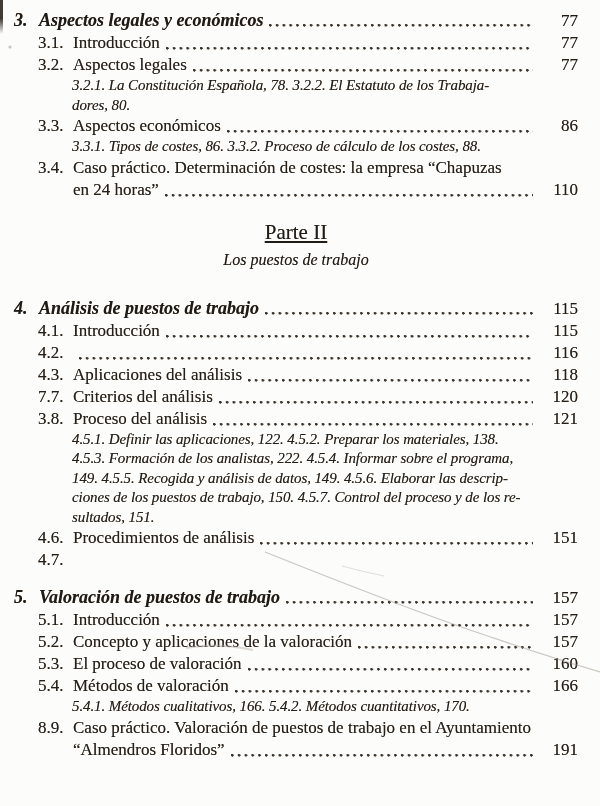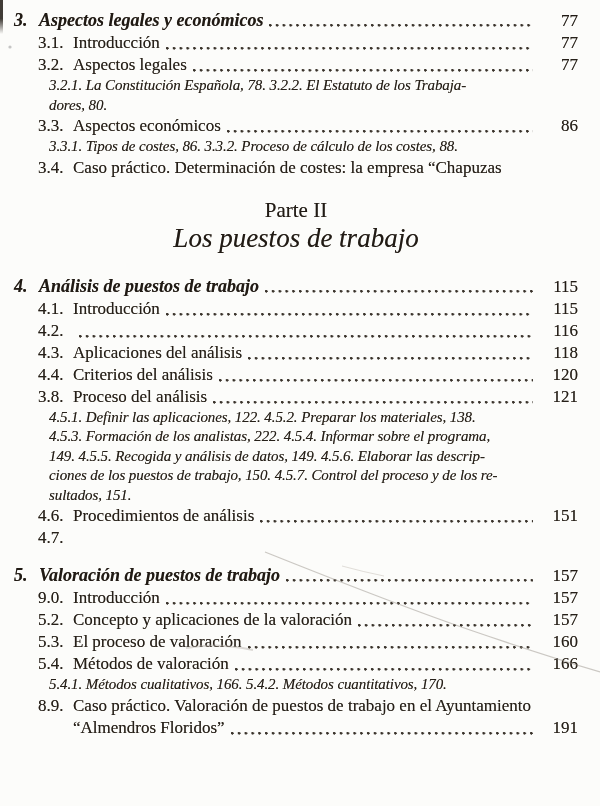--- a/index.html
+++ b/index.html
@@ -59,39 +59,40 @@
   .pagenum {
     flex: none;
     width: 40px;
     text-align: right;
     font-style: normal;
     font-weight: normal;
     font-size: 17px;
   }
   
   .detail {
-    margin-left: 35px;
+    margin-left: 58px;
     font-style: italic;
     font-size: 15px;
     letter-spacing: -0.1px;
     line-height: 19.5px;
     white-space: nowrap;
   }
   
   .part {
     text-align: center;
     margin: 17px 0 23px 0;
   }
   .part-title {
     font-size: 21px;
     line-height: 28px;
     color: #211b15;
+    text-decoration: underline;
   }
   .part-subtitle {
-    font-size: 27px;
+    font-size: 16px;
     font-style: italic;
     line-height: 28px;
     color: #211b15;
   }
   
   .scratch-layer {
     position: absolute;
     left: 0; top: 0;
     width: 600px; height: 806px;
     pointer-events: none;
@@ -140,20 +141,26 @@
         <span class="dots"></span>
         <span class="pagenum">86</span>
       </div>
       <div class="detail">
         <div class="detail-line">3.3.1. Tipos de costes, 86. 3.3.2. Proceso de cálculo de los costes, 88.</div>
       </div>
       <div class="row sub">
         <span class="snum">3.4.</span>
         <span class="etext">Caso práctico. Determinación de costes: la empresa “Chapuzas</span>
       </div>
+      <div class="row sub">
+        <span class="indent"></span>
+        <span class="etext">en 24 horas”</span>
+        <span class="dots"></span>
+        <span class="pagenum">110</span>
+      </div>
       <div class="part">
         <div class="part-title">Parte II</div>
         <div class="part-subtitle">Los puestos de trabajo</div>
       </div>
       <div class="row chapter">
         <span class="cnum">4.</span>
         <span class="etext">Análisis de puestos de trabajo</span>
         <span class="dots"></span>
         <span class="pagenum">115</span>
       </div>
@@ -168,21 +175,21 @@
         <span class="dots"></span>
         <span class="pagenum">116</span>
       </div>
       <div class="row sub">
         <span class="snum">4.3.</span>
         <span class="etext">Aplicaciones del análisis</span>
         <span class="dots"></span>
         <span class="pagenum">118</span>
       </div>
       <div class="row sub">
-        <span class="snum">4.4.</span>
+        <span class="snum">7.7.</span>
         <span class="etext">Criterios del análisis</span>
         <span class="dots"></span>
         <span class="pagenum">120</span>
       </div>
       <div class="row sub">
         <span class="snum">3.8.</span>
         <span class="etext">Proceso del análisis</span>
         <span class="dots"></span>
         <span class="pagenum">121</span>
       </div>
@@ -202,21 +209,21 @@
       <div class="row sub">
         <span class="snum">4.7.</span>
       </div>
       <div class="row chapter gap-top">
         <span class="cnum">5.</span>
         <span class="etext">Valoración de puestos de trabajo</span>
         <span class="dots"></span>
         <span class="pagenum">157</span>
       </div>
       <div class="row sub">
-        <span class="snum">9.0.</span>
+        <span class="snum">5.1.</span>
         <span class="etext">Introducción</span>
         <span class="dots"></span>
         <span class="pagenum">157</span>
       </div>
       <div class="row sub">
         <span class="snum">5.2.</span>
         <span class="etext">Concepto y aplicaciones de la valoración</span>
         <span class="dots"></span>
         <span class="pagenum">157</span>
       </div>

